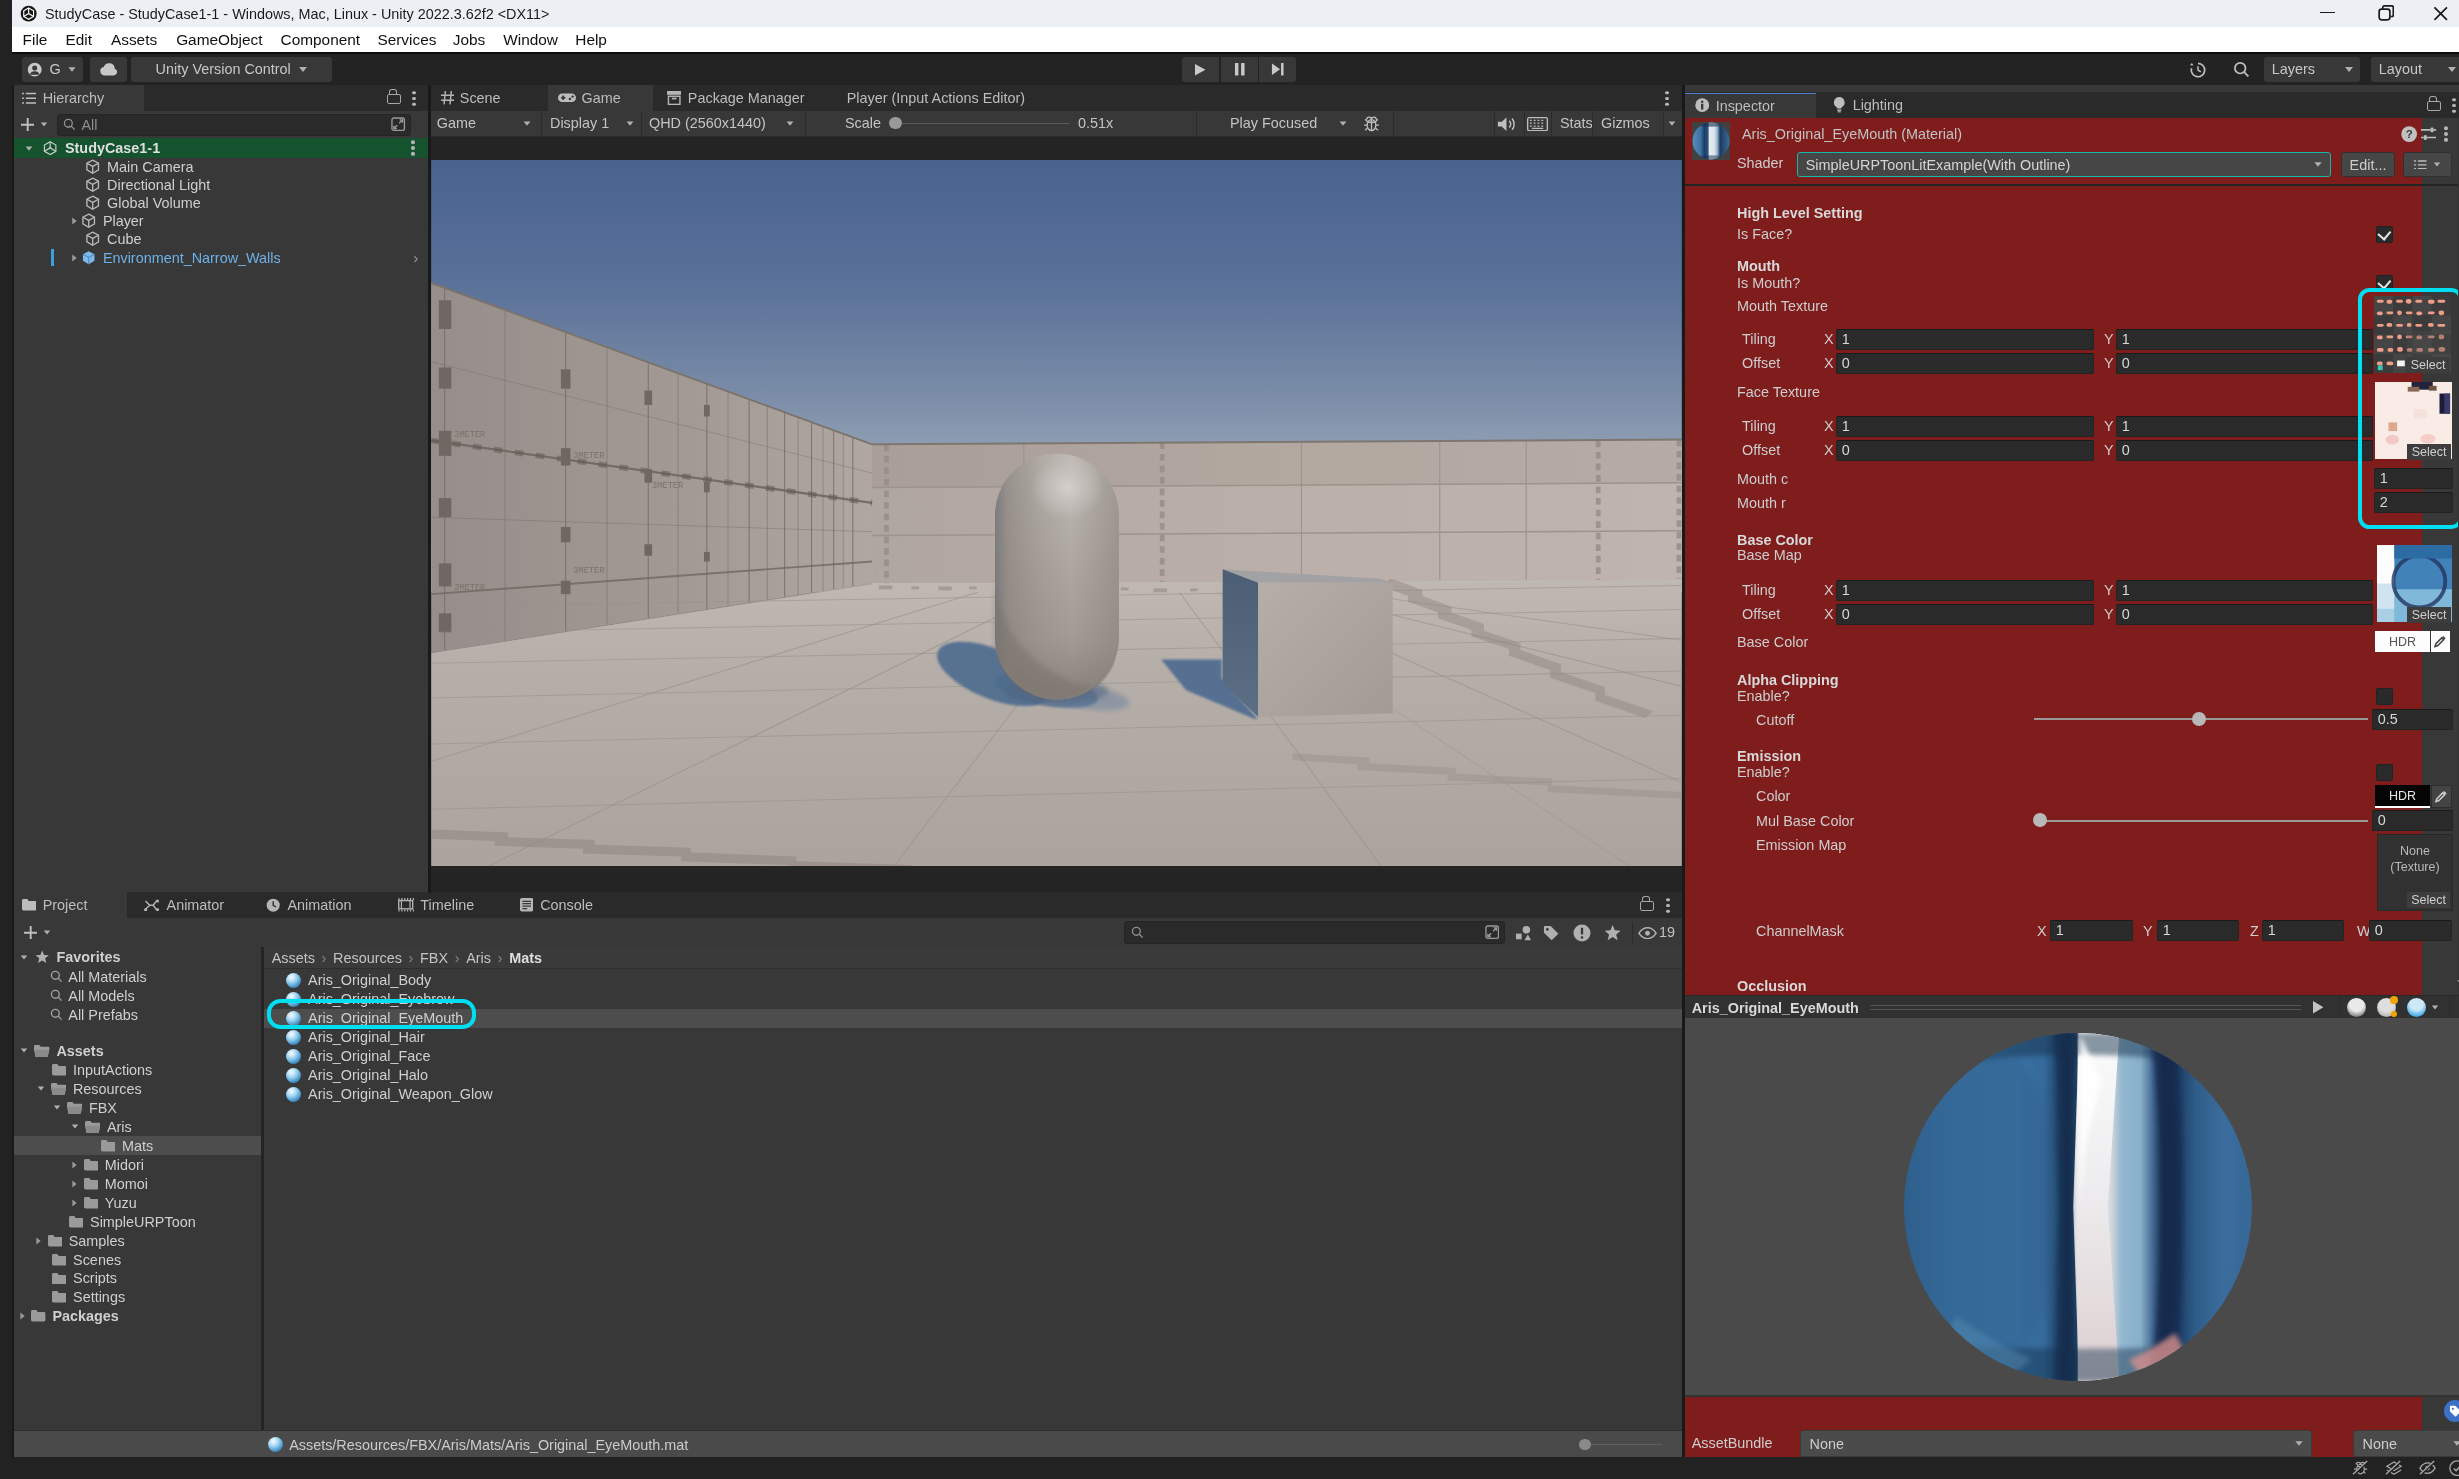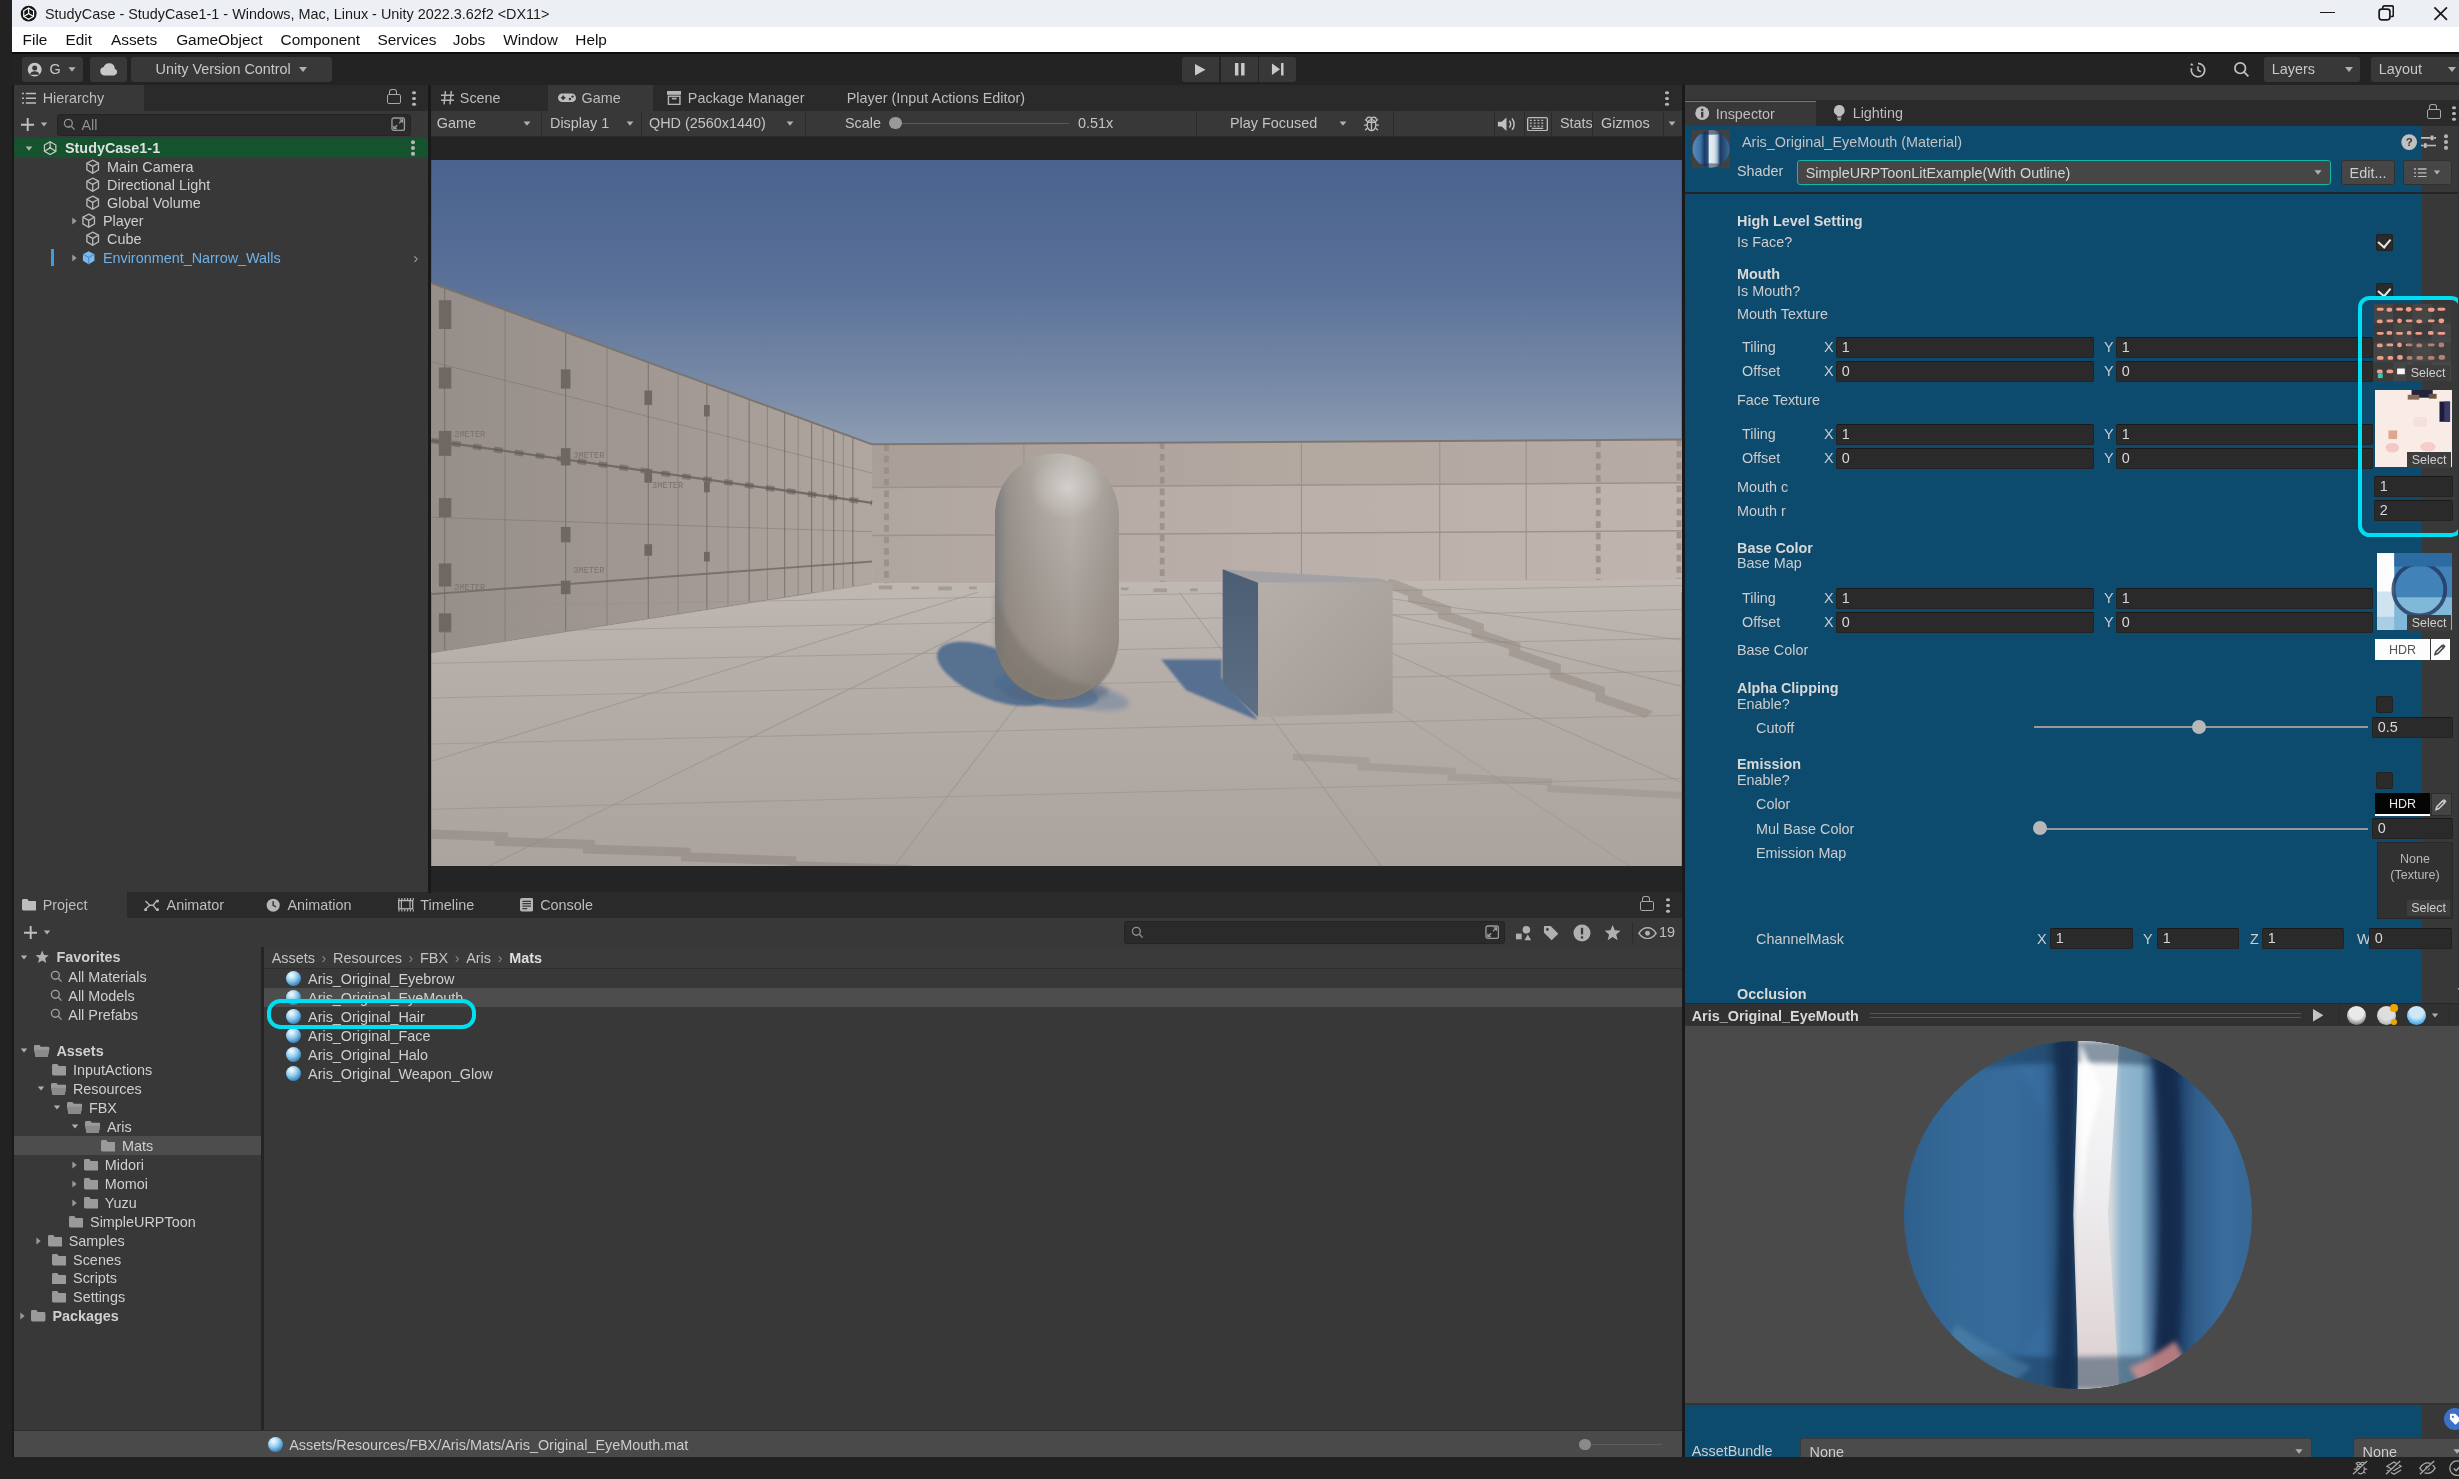--- a/index.html
+++ b/index.html
@@ -705,20 +705,24 @@
         <span style="margin-left:7.7px">Assets</span>
           <span style="margin:0 6.7px;color:#8a8a8a">›</span>
           <span>Resources</span>
           <span style="margin:0 6.7px;color:#8a8a8a">›</span>
           <span>FBX</span>
           <span style="margin:0 6.7px;color:#8a8a8a">›</span>
           <span>Aris</span>
           <span style="margin:0 6.7px;color:#8a8a8a">›</span>
           <b style="color:#dedede">Mats</b>
       </div>
+      <div class="row" style="height:19px;margin-top:1.9px">
+          <span class="mat" style="margin-left:22px"></span>
+          <span style="margin-left:6.7px">Aris_Original_Body</span>
+        </div>
       <div class="row" style="height:19px">
           <span class="mat" style="margin-left:22px"></span>
           <span style="margin-left:6.7px">Aris_Original_Eyebrow</span>
         </div>
       <div class="row" style="height:19px;background:#4d4d4d">
           <span class="mat" style="margin-left:22px"></span>
           <span style="margin-left:6.7px">Aris_Original_EyeMouth</span>
         </div>
       <div class="row" style="height:19px">
           <span class="mat" style="margin-left:22px"></span>
@@ -741,21 +745,21 @@
     <div class="abs" style="left:255px;top:107px;width:201px;height:22px;border:4.8px solid #00dff2;border-radius:13.4px"></div>
 
     <div class="abs row" style="left:0;top:538px;width:1670px;height:27px;background:#4a4a4a;border-top:1px solid #2e2e2e;color:#cccccc">
       <span class="mat" style="margin-left:256px"></span>
       <span style="margin-left:5.8px">Assets/Resources/FBX/Aris/Mats/Aris_Original_EyeMouth.mat</span>
       <div class="abs" style="left:1571px;top:12.5px;width:79px;height:1.9px;background:#5e5e5e"></div>
       <div class="abs" style="left:1567px;top:7.7px;width:11.5px;height:11.5px;border-radius:50%;background:#8a8a8a"></div>
     </div>
   </div>
 
-  <div class="abs" id="inspector" style="left:1673px;top:100px;width:737px;height:1373px;background:#0c4a6e;font-size:14.4px;color:#cdcdcd">
+  <div class="abs" id="inspector" style="left:1673px;top:92px;width:737px;height:1373px;background:#7f1d1d;font-size:14.4px;color:#cdcdcd">
     <div class="abs tabbar row" style="left:0;top:0;width:787px">
       <div class="tab active row" style="width:112px;border-top:1.9px solid #4a7ecb;height:24px">
         <svg width="14.4" height="14.4" viewBox="0 0 15 15">
             <circle cx="7.5" cy="7.5" r="7.2" fill="#bdbdbd"></circle>
             <rect x="6.3" y="6" width="2.4" height="6" fill="#383838"></rect>
             <rect x="6.3" y="2.8" width="2.4" height="2.2" fill="#383838"></rect>
           </svg>
         <span style="margin-left:6.7px">Inspector</span>
       </div>
       <div class="tab row" style="margin-left:7.7px">

